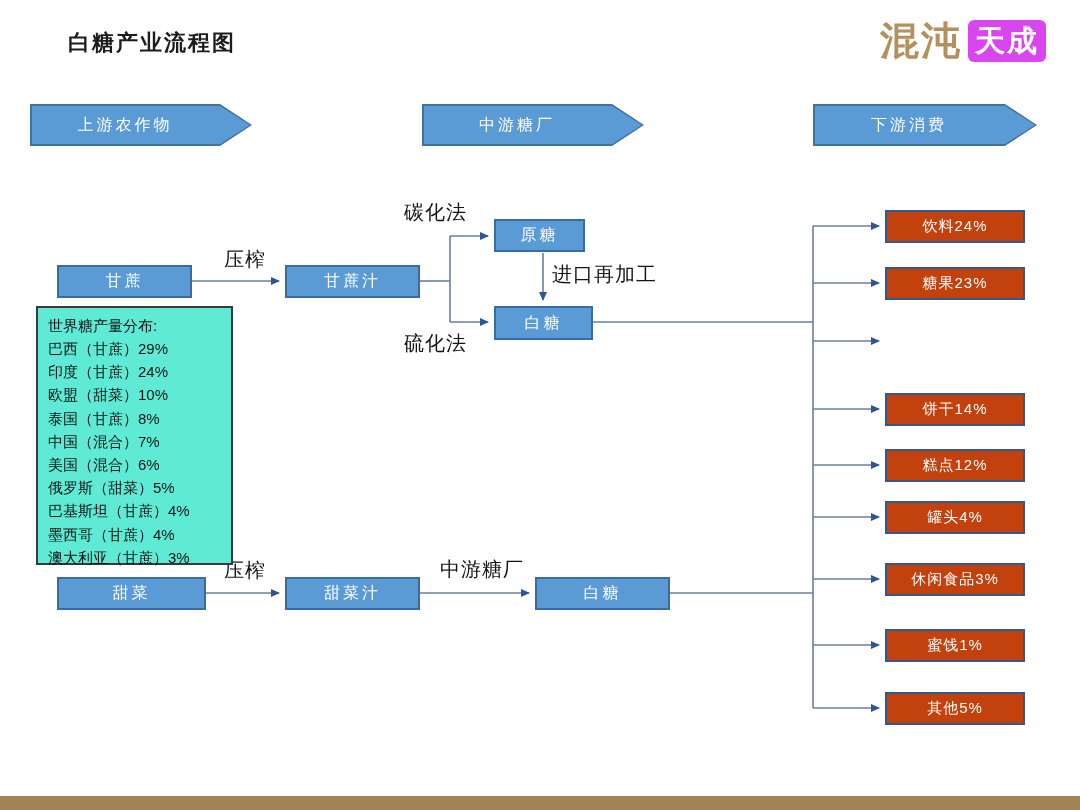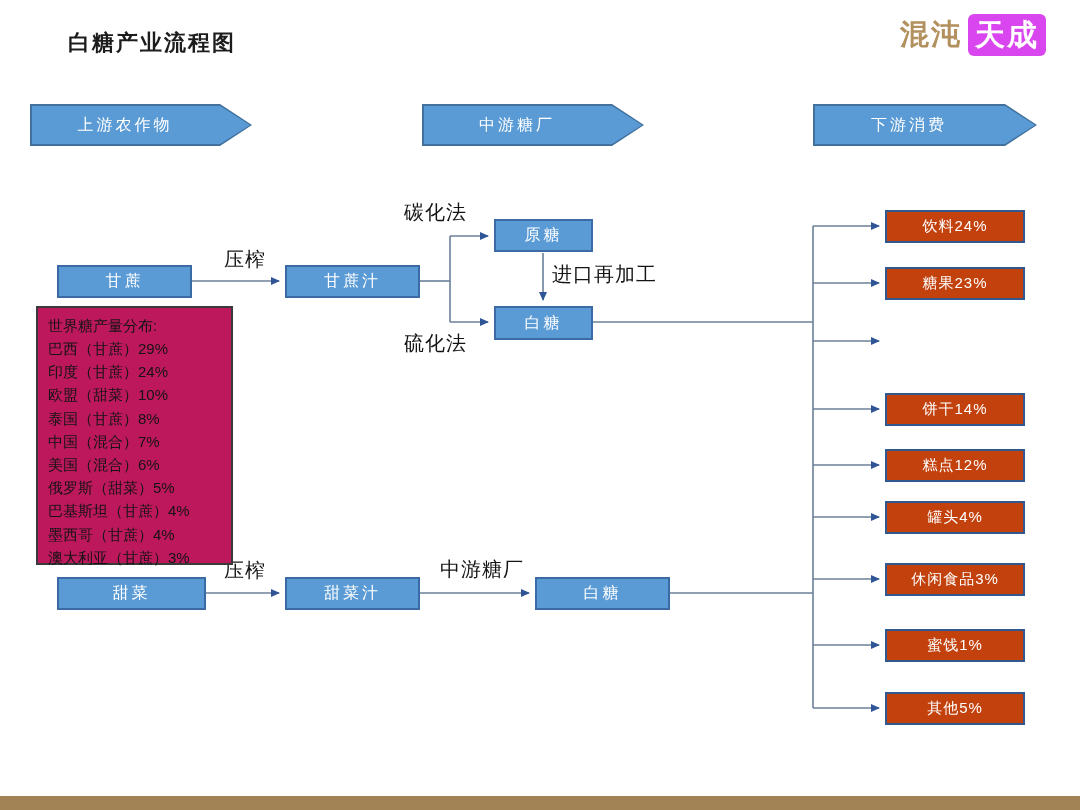--- a/index.html
+++ b/index.html
@@ -7,21 +7,21 @@
     position:relative;width:1080px;height:810px;background:#ffffff;overflow:hidden;
     font-family:"Liberation Sans","DejaVu Sans",sans-serif;color:#1a1a1a;
   }
   
   .page-title{
     position:absolute;left:68px;top:28px;font-size:22px;font-weight:700;
     letter-spacing:2px;color:#1c1c1c;
   }
   .logo{position:absolute;right:34px;top:14px;display:flex;align-items:center;gap:6px;}
   .logo-left{
-    font-size:29px;font-weight:700;color:#b3915f;letter-spacing:2px;
+    font-size:39px;font-weight:700;color:#b3915f;letter-spacing:2px;
     font-family:"Liberation Serif","DejaVu Serif",serif;
   }
   .logo-right{
     background:#d946ef;color:#ffffff;font-size:30px;font-weight:700;
     padding:6px 7px;border-radius:6px;letter-spacing:2px;line-height:1;
     font-family:"Liberation Serif","DejaVu Serif",serif;
   }
   
   .banner{position:absolute;top:104px;height:42px;padding-left:32px;}
   .banner .shape-outer{
@@ -40,21 +40,21 @@
   #banner-midstream{left:422px;width:190px;}
   #banner-downstream{left:813px;width:192px;}
   
   .node{
     position:absolute;background:#5B9BD5;border:2px solid #3B6BA5;box-sizing:border-box;
     display:flex;align-items:center;justify-content:center;
     color:#ffffff;font-size:16px;letter-spacing:3px;
   }
   #node-sugarcane    {left:57px; top:265px;width:135px;height:33px;}
   #node-cane-juice   {left:285px;top:265px;width:135px;height:33px;}
-  #node-raw-sugar    {left:494px;top:219px;width:99px; height:33px;}
+  #node-raw-sugar    {left:494px;top:219px;width:91px; height:33px;}
   #node-white-sugar-1{left:494px;top:306px;width:99px; height:34px;}
   #node-beet         {left:57px; top:577px;width:149px;height:33px;}
   #node-beet-juice   {left:285px;top:577px;width:135px;height:33px;}
   #node-white-sugar-2{left:535px;top:577px;width:135px;height:33px;}
   
   .consume{
     position:absolute;left:885px;width:140px;height:33px;
     background:#c2410c;border:2px solid #32598F;box-sizing:border-box;
     display:flex;align-items:center;justify-content:center;
     color:#ffffff;font-size:15px;letter-spacing:1px;
@@ -63,21 +63,21 @@
   .flabel{position:absolute;font-size:20px;color:#141414;letter-spacing:1px;}
   #label-press-cane   {left:205px;top:246px;width:80px;text-align:center;}
   #label-carbonation  {left:404px;top:199px;}
   #label-sulfitation  {left:404px;top:330px;}
   #label-import       {left:552px;top:261px;text-align:right;}
   #label-press-beet   {left:205px;top:557px;width:80px;text-align:center;}
   #label-extraction   {left:432px;top:556px;width:100px;text-align:center;}
   
   .dist-box{
     position:absolute;left:36px;top:306px;width:197px;height:259px;box-sizing:border-box;
-    background:#be185d;border:2px solid #3a3a3a;padding:6px 10px;z-index:3;
+    background:#5eead4;border:2px solid #3a3a3a;padding:6px 10px;z-index:3;
   }
   .dist-box .dist-title{font-size:15px;line-height:23px;color:#141414;}
   .dist-box .dist-line{font-size:15px;line-height:23.2px;color:#141414;white-space:nowrap;}
   
   #connector-layer{position:absolute;left:0;top:0;width:1080px;height:810px;z-index:1;}
   .node,.consume,.flabel{z-index:2;}
   
   .bottom-bar{position:absolute;left:0;right:0;bottom:0;height:14px;background:#A28355;}
 </style>
 </head>

